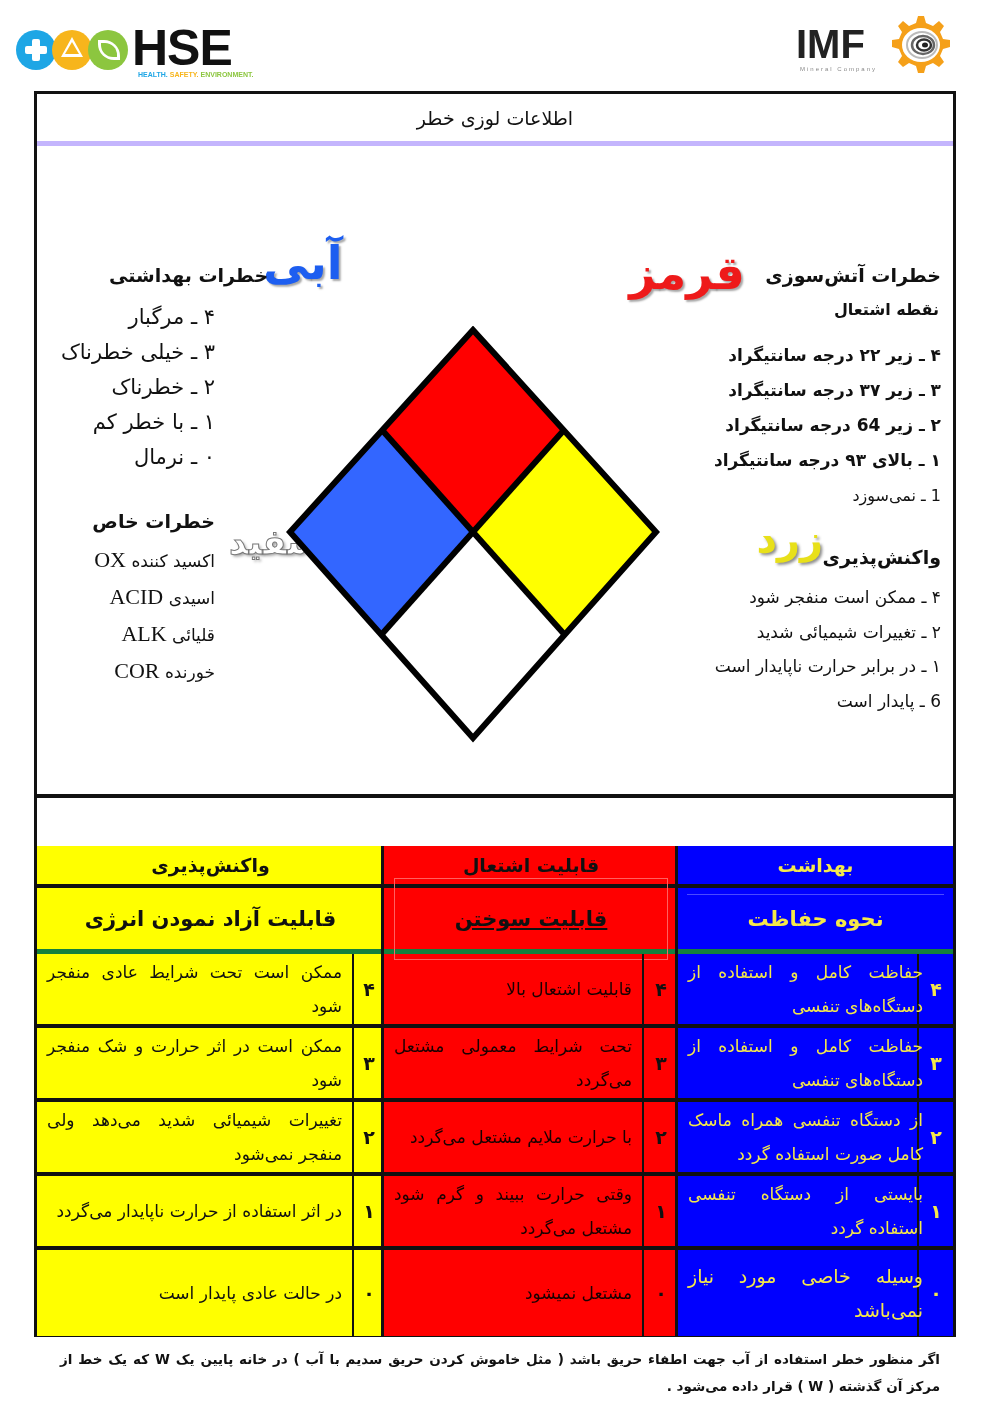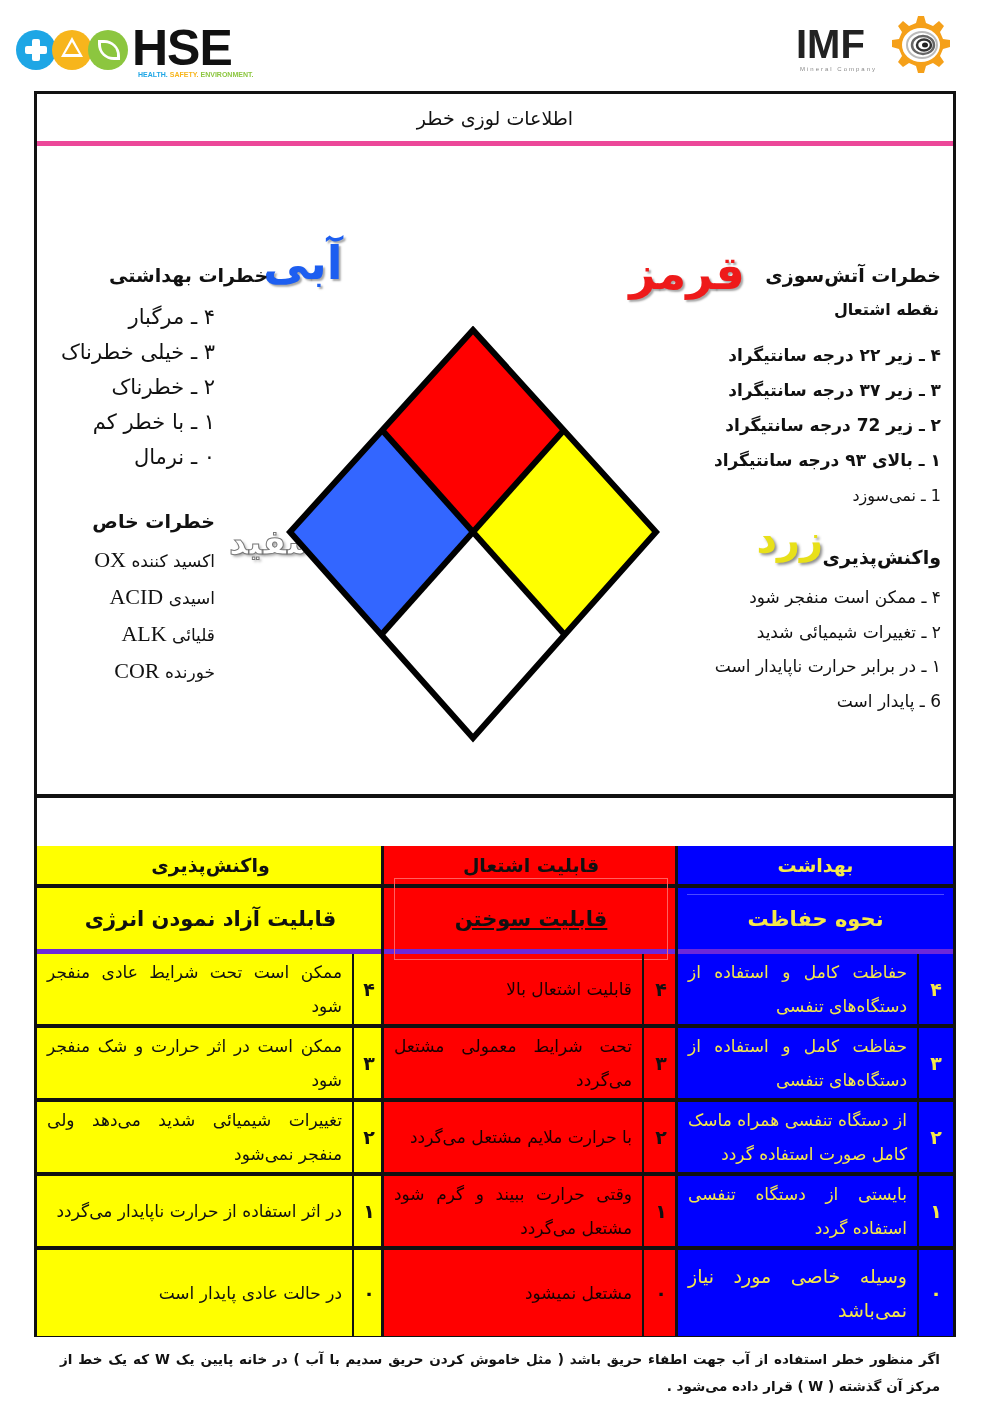--- a/index.html
+++ b/index.html
@@ -24,21 +24,21 @@
   .hse-tag span:nth-child(2) { color: #f7b51c; }
   .hse-tag span:nth-child(3) { color: #8cc63f; }
 
   .logo-imf { position: absolute; left: 796px; top: 10px; width: 170px; height: 72px; }
   .imf-word { position: absolute; left: 0; top: 14px; font-family: "Liberation Sans", sans-serif; font-weight: 700; font-size: 40px; color: #222; letter-spacing: 0; line-height: 40px; }
   .imf-sub { position: absolute; left: 4px; top: 56px; font-family: "Liberation Sans", sans-serif; font-size: 6px; color: #888; letter-spacing: 2px; white-space: nowrap; }
   .imf-gear { position: absolute; left: 84px; top: 2px; width: 76px; height: 66px; }
 
   
   .frame { position: absolute; left: 34px; top: 91px; width: 922px; height: 1246px; border: 3px solid #111; }
-  .title-bar { position: absolute; left: 0; top: 0; width: 916px; height: 52px; border-bottom: 5px solid #ec4899; display: flex; align-items: center; justify-content: center; }
+  .title-bar { position: absolute; left: 0; top: 0; width: 916px; height: 52px; border-bottom: 5px solid #c4b5fd; display: flex; align-items: center; justify-content: center; }
   .title-bar span { font-size: 19px; direction: rtl; }
 
   .info-area { position: absolute; left: 0; top: 52px; width: 916px; height: 652px; border-bottom: 4px solid #111; }
 
   
   .rt { position: absolute; direction: rtl; text-align: right; white-space: nowrap; }
   .sec-head { font-weight: 700; font-size: 19px; }
   .fire-head { right: 12px; top: 118px; }
   .fire-sub { right: 14px; top: 154px; font-weight: 700; font-size: 16px; }
   .fire-list { right: 12px; top: 192px; }
@@ -70,36 +70,36 @@
   .guide-title { position: absolute; left: 0; top: 704px; width: 916px; height: 48px; border-bottom: 3px solid #111; display: flex; align-items: center; justify-content: center; }
   .guide-title span { font-weight: 700; font-size: 19px; direction: rtl; }
 
   .grid { position: absolute; left: 0; top: 752px; width: 916px; height: 490px; }
   .col { position: absolute; top: 0; height: 490px; }
   .col-y { left: 0; width: 347px; background: #ffff00; }
   .col-r { left: 347px; width: 294px; background: #ff0000; }
   .col-b { left: 641px; width: 275px; background: #0000ff; }
 
   .hdr1 { position: absolute; left: 0; top: 0; width: 100%; height: 42px; border-bottom: 4px solid #111; display: flex; align-items: center; justify-content: center; font-weight: 700; font-size: 19px; direction: rtl; }
-  .hdr2 { position: absolute; left: 0; top: 42px; width: 100%; height: 66px; border-bottom: 5px solid #6d28d9; display: flex; align-items: center; justify-content: center; font-weight: 700; font-size: 21px; direction: rtl; }
+  .hdr2 { position: absolute; left: 0; top: 42px; width: 100%; height: 66px; border-bottom: 5px solid #15803d; display: flex; align-items: center; justify-content: center; font-weight: 700; font-size: 21px; direction: rtl; }
   .col-y .hdr1, .col-y .hdr2, .col-r .hdr1, .col-r .hdr2 { color: #111; }
   .col-b .hdr1, .col-b .hdr2 { color: #f5e84a; }
   .col-r .hdr2 .inner { border: 1px solid #ff6060; padding: 28px 60px; text-decoration: underline; }
   .col-b .hdr2 .inner { border-top: 1px solid #4a4aff; padding: 12px 60px; }
 
   .row { position: absolute; left: 0; width: 100%; border-bottom: 4px solid #111; }
   .row.last { border-bottom: none; }
   .num { position: absolute; right: 0; top: 0; height: 100%; display: flex; align-items: center; justify-content: center; font-size: 19px; font-weight: 700; }
   .col-y .num { width: 32px; border-left: 2px solid #111; }
   .col-r .num { width: 36px; border-left: 2px solid #111; }
   .col-b .num { width: 36px; border-left: 2px solid #111; color: #f5e84a; }
   .desc { position: absolute; top: 0; height: 100%; display: flex; align-items: center; direction: rtl; text-align: justify; font-size: 17px; line-height: 34px; padding: 0 10px; }
   .col-y .desc { left: 0; right: 32px; color: #111; }
   .col-r .desc { left: 0; right: 36px; color: #1a0000; }
-  .col-b .desc { left: 0; right: 36px; color: #f5e84a; }
+  .col-b .desc { left: 0; right: 20px; color: #f5e84a; }
   .col-b .desc.big { font-size: 19px; }
 
   .col-r::before { content: ""; position: absolute; left: -3px; top: 0; width: 3px; height: 100%; background: #111; }
   .col-b::before { content: ""; position: absolute; left: -3px; top: 0; width: 3px; height: 100%; background: #111; }
 
   
   .footnote { position: absolute; left: 60px; top: 1346px; width: 880px; direction: rtl; text-align: justify; font-weight: 700; font-size: 13.5px; line-height: 27px; color: #111; }
 </style>
 </head>
 <body>
@@ -145,21 +145,21 @@
   </div>
 
   <div class="info-area">
 
     <div class="color-word cw-red">قرمز</div>
     <div class="rt sec-head fire-head">خطرات آتش‌سوزی</div>
     <div class="rt fire-sub">نقطه اشتعال</div>
     <div class="rt fire-list">
       <div>۴ ـ  زیر ۲۲ درجه سانتیگراد</div>
       <div>۳ ـ  زیر ۳۷ درجه سانتیگراد</div>
-      <div>۲ ـ  زیر 72 درجه سانتیگراد</div>
+      <div>۲ ـ  زیر 64 درجه سانتیگراد</div>
       <div>۱ ـ بالای ۹۳ درجه سانتیگراد</div>
       <div class="last">1 ـ نمی‌سوزد</div>
     </div>
 
     <div class="color-word cw-blue">آبی</div>
     <div class="rt sec-head health-head">خطرات بهداشتی</div>
     <div class="rt health-list">
       <div>۴ ـ مرگبار</div>
       <div>۳ ـ خیلی خطرناک</div>
       <div>۲ ـ خطرناک</div>

